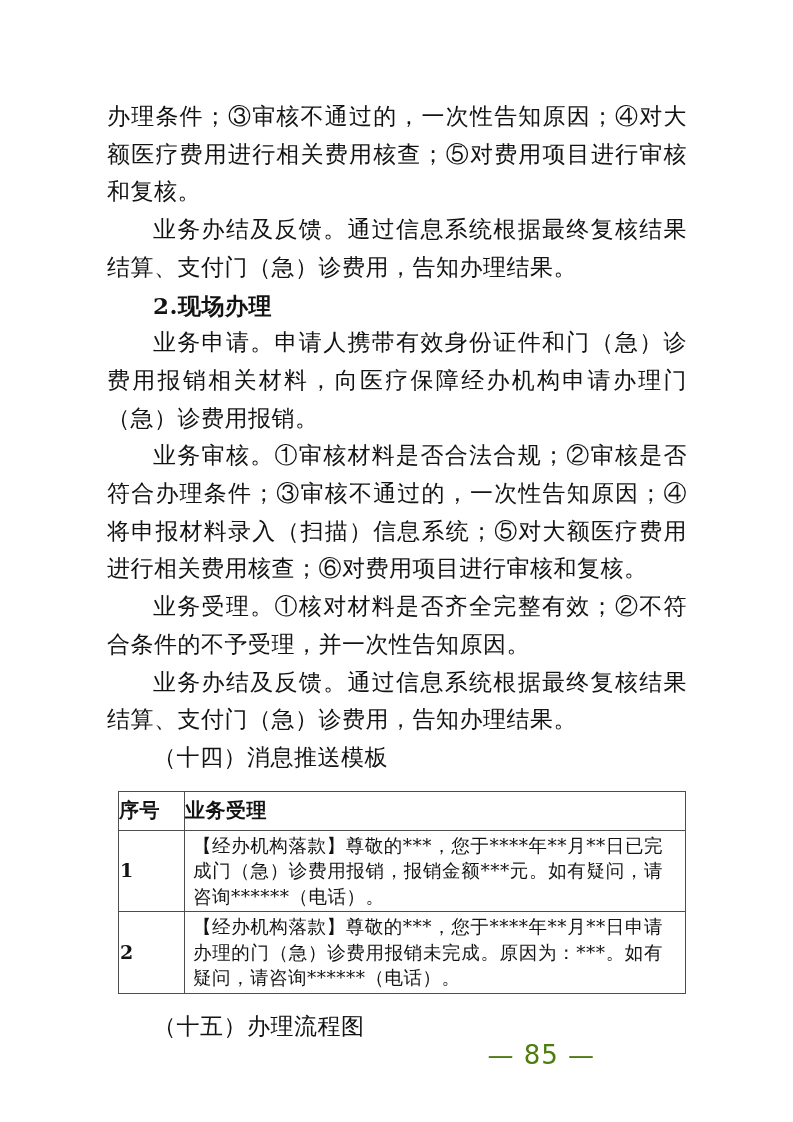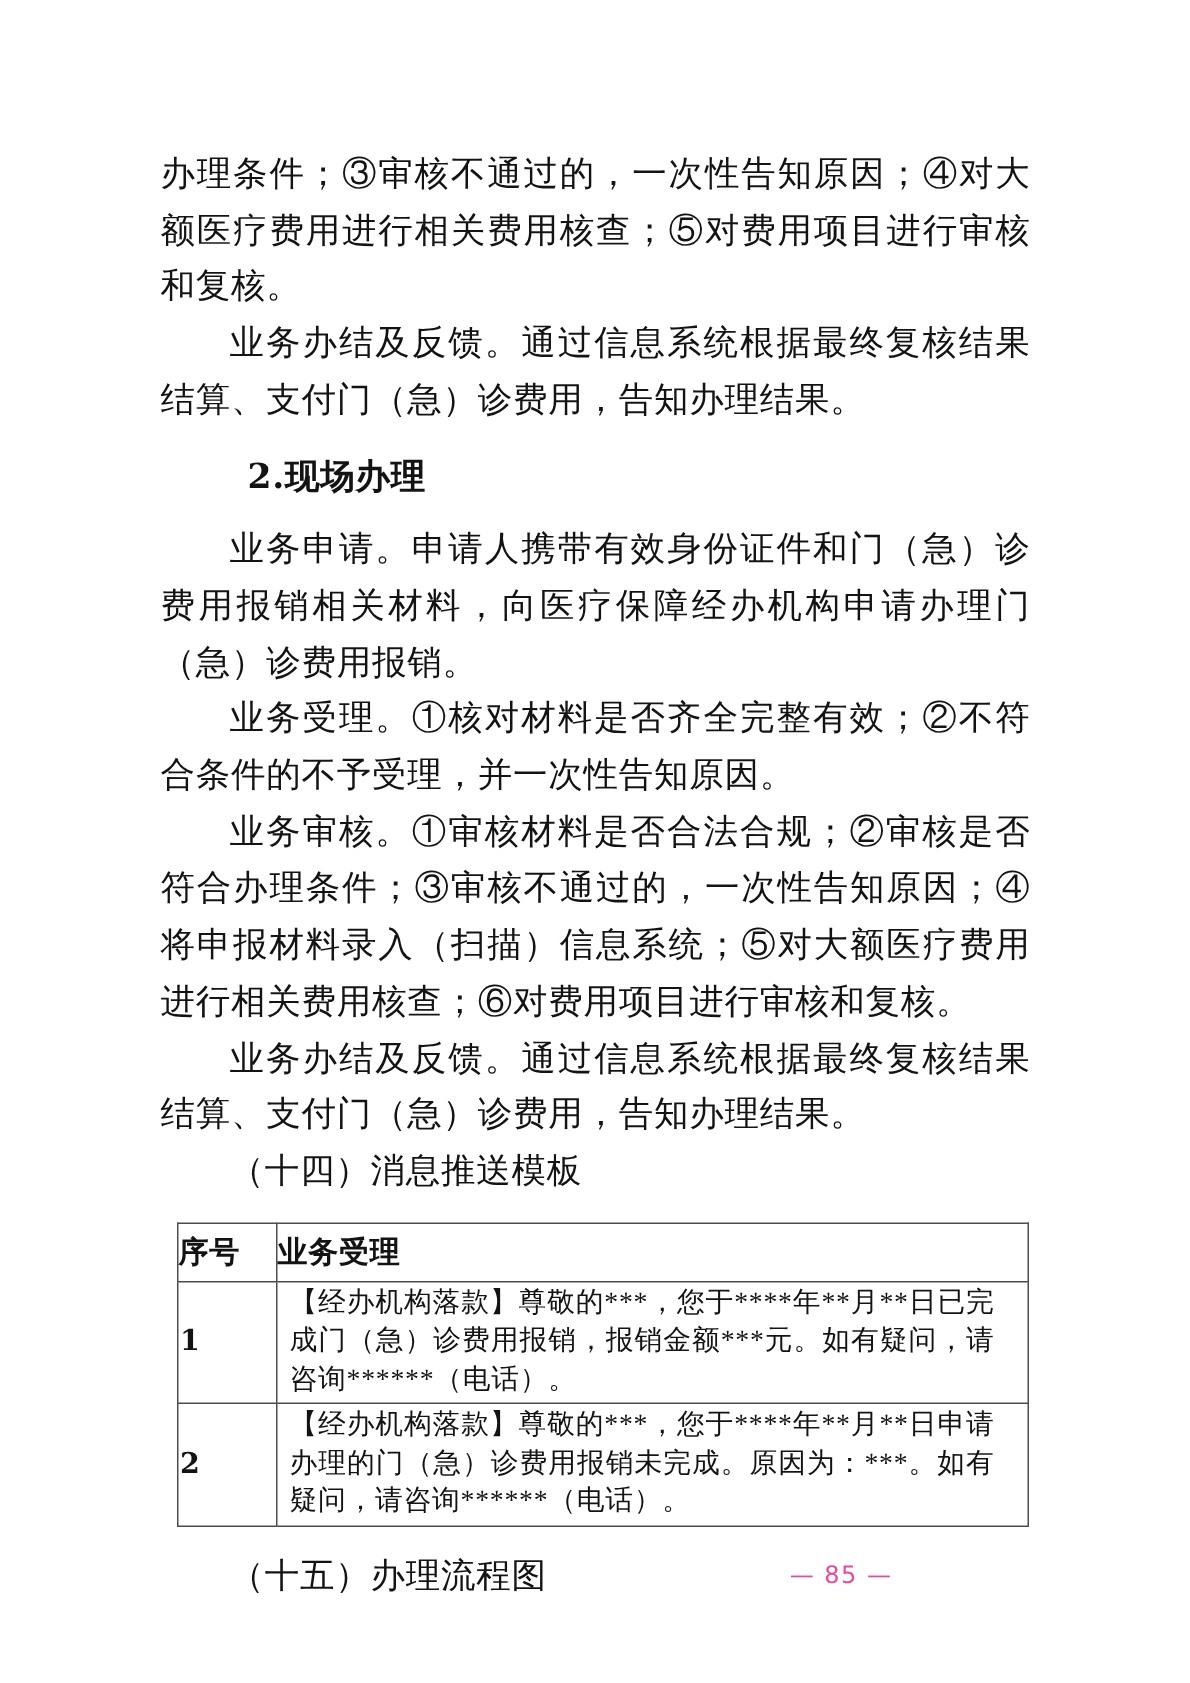--- a/index.html
+++ b/index.html
@@ -28,21 +28,21 @@
     letter-spacing: 0.5px;
   }
   p.para {
     margin: 0;
     text-indent: 2em;
   }
   p.para.noindent {
     text-indent: 0;
   }
   p.bold-heading {
-    margin: 12px;
+    margin: 0;
     text-indent: 2em;
     font-weight: bold;
   }
   p.section-heading {
     margin: 0;
     text-indent: 2em;
   }
   table.msg-table {
     border-collapse: collapse;
     table-layout: fixed;
@@ -68,56 +68,55 @@
     text-align: center;
     font-weight: bold;
     font-size: 19px;
   }
   td.tpl-cell {
     font-size: 18.5px;
     line-height: 25.5px;
     padding: 2px 22px 2px 8px;
     text-align: justify;
     text-align-last: left;
-    font-family: Liberation Serif, serif;
   }
   .after-table-heading {
     margin: 0;
     margin-top: 16px;
     text-indent: 2em;
     font-size: 23px;
     font-family: Liberation Mono, monospace;
   }
   .page-number {
     position: absolute;
     top: 1040px;
     right: 98px;
-    font-size: 16px;
+    font-size: 26px;
     font-family: "DejaVu Sans", "Liberation Sans", sans-serif;
-    color: #ec4899;
+    color: #4d7c0f;
     letter-spacing: 1px;
   }
 </style>
 </head>
 <body>
 
 <div class="page">
   <div class="content">
 
     <p class="para noindent">办理条件；③审核不通过的，一次性告知原因；④对大额医疗费用进行相关费用核查；⑤对费用项目进行审核和复核。</p>
 
     <p class="para">业务办结及反馈。通过信息系统根据最终复核结果结算、支付门（急）诊费用，告知办理结果。</p>
 
     <p class="bold-heading">2.现场办理</p>
 
     <p class="para">业务申请。申请人携带有效身份证件和门（急）诊费用报销相关材料，向医疗保障经办机构申请办理门（急）诊费用报销。</p>
 
+    <p class="para">业务审核。①审核材料是否合法合规；②审核是否符合办理条件；③审核不通过的，一次性告知原因；④将申报材料录入（扫描）信息系统；⑤对大额医疗费用进行相关费用核查；⑥对费用项目进行审核和复核。</p>
+
     <p class="para">业务受理。①核对材料是否齐全完整有效；②不符合条件的不予受理，并一次性告知原因。</p>
-
-    <p class="para">业务审核。①审核材料是否合法合规；②审核是否符合办理条件；③审核不通过的，一次性告知原因；④将申报材料录入（扫描）信息系统；⑤对大额医疗费用进行相关费用核查；⑥对费用项目进行审核和复核。</p>
 
     <p class="para">业务办结及反馈。通过信息系统根据最终复核结果结算、支付门（急）诊费用，告知办理结果。</p>
 
     <p class="section-heading">（十四）消息推送模板</p>
 
     <table class="msg-table">
       <colgroup>
         <col style="width:66px">
         <col>
       </colgroup>

